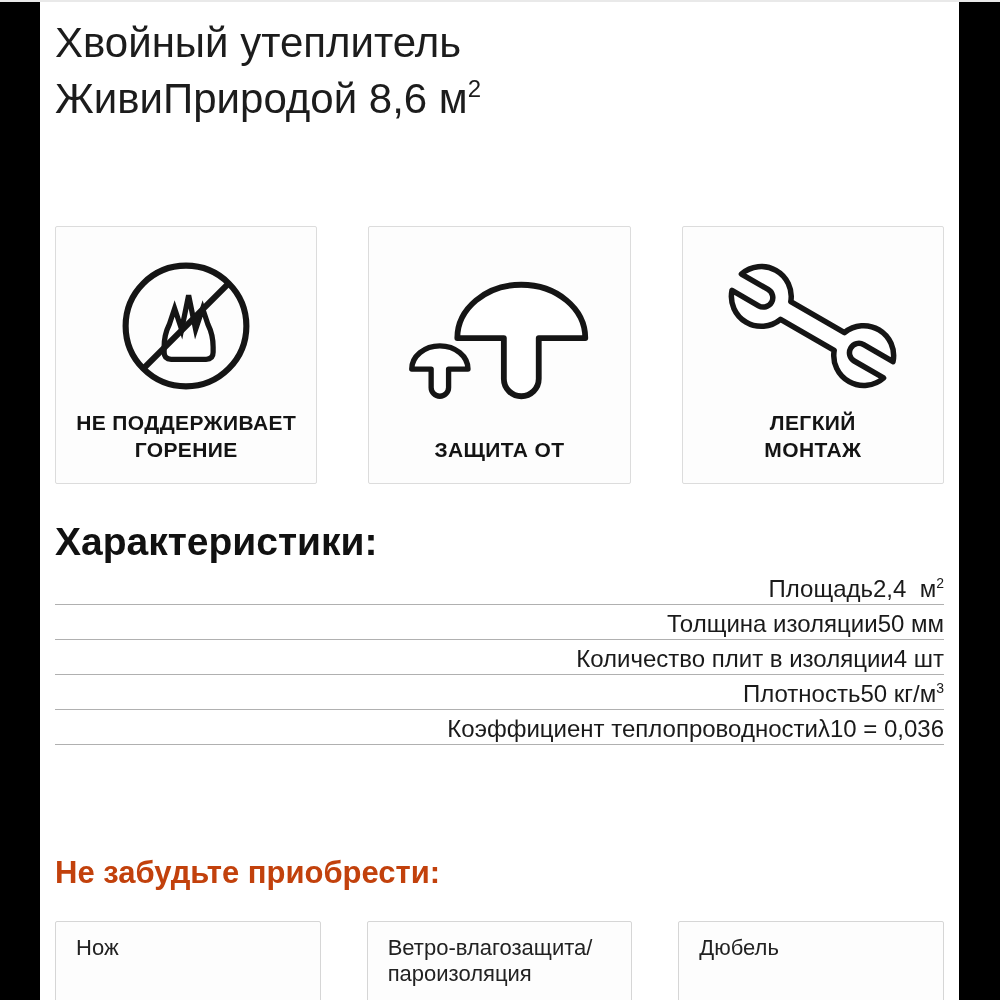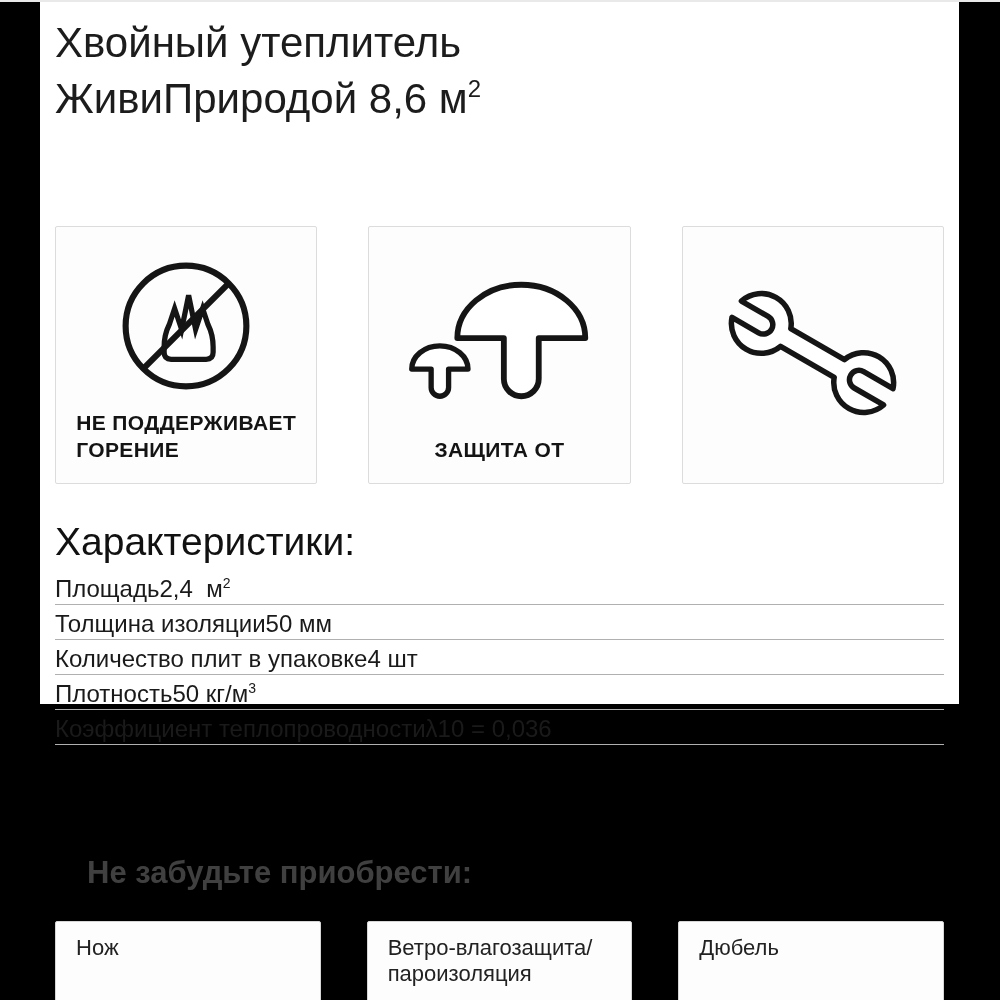--- a/index.html
+++ b/index.html
@@ -10,21 +10,21 @@
     font-family: "Liberation Sans", "DejaVu Sans", sans-serif;
     color: #1a1a1a;
   }
   .stage { position: relative; width: 1000px; height: 1000px; background: #000; }
   .top-divider {
     position: absolute; top: 0; left: 0;
     width: 1000px; height: 2px; background: #e9e9e9; z-index: 5;
   }
   .panel {
     position: absolute; top: 0; left: 40px;
-    width: 919px; height: 704px;
+    width: 919px; height: 1000px;
     background: #fff;
     box-sizing: border-box;
     padding: 0 15px;
   }
   
   .title {
     padding-top: 20px;
     font-size: 42px; line-height: 46px;
     font-weight: 400; color: #1c1c1c;
   }
@@ -39,43 +39,43 @@
     background: #fdfdfd;
     border: 1px solid #dcdcdc; border-radius: 2px;
     display: flex; flex-direction: column; align-items: center;
     padding: 16px 8px 20px;
   }
   .feature-icon-wrap {
     flex: 1 1 auto; display: flex; align-items: center; justify-content: center;
     min-height: 150px;
   }
   .feature-label {
-    text-align: left; font-weight: 700;
+    text-align: center; font-weight: 700;
     font-size: 21px; line-height: 27px; letter-spacing: 0.4px;
     color: #141414;
   }
   
   .chars-heading {
     margin-top: 36px;
-    font-size: 39px; line-height: 44px; font-weight: 400; color: #111;
+    font-size: 39px; line-height: 44px; font-weight: 700; color: #111;
   }
   .chars-table { margin-top: 6px; }
   .char-row {
-    display: flex; justify-content: flex-start; align-items: baseline;
+    display: flex; justify-content: flex-end; align-items: baseline;
     border-bottom: 1px solid #b0b0b0;
     padding: 0 0 2px;
     font-size: 24px; line-height: 27px; color: #1a1a1a;
   }
   .char-label { white-space: pre; }
   .char-value { white-space: pre; text-align: right; }
   .char-value .v-sup { font-size: 14px; vertical-align: 9px; }
   
   .upsell-heading {
     margin-top: 110px;
-    font-size: 31px; line-height: 36px; font-weight: 700; color: #404040; margin-left: 32px;
+    font-size: 31px; line-height: 36px; font-weight: 700; color: #c2410c;
   }
   .upsell-items {
     margin-top: 30px;
     display: grid; grid-template-columns: repeat(3, 1fr); gap: 46px;
   }
   .upsell-box {
     height: 84px; box-sizing: border-box;
     background: #fdfdfd;
     border: 1px solid #d6d6d6; border-radius: 2px;
     padding: 13px 20px;
@@ -125,37 +125,41 @@
       </div>
 
       <div class="feature-box">
         <div class="feature-icon-wrap">
           <svg class="icon-svg" width="205" height="158" viewBox="0 0 260 200">
             <g transform="rotate(30 130 100)">
               <path d="M 19,88 L 58,88 A 12,12 0 0 1 58,112 L 19,112 A 38,38 0 0 0 90.7,113 L 169.3,113 A 38,38 0 0 0 241,112 L 198,112 A 12,12 0 0 1 198,88 L 241,88 A 38,38 0 0 0 169.3,87 L 90.7,87 A 38,38 0 0 0 19,88 Z" fill="#ffffff" stroke="#151515" stroke-width="7" stroke-linejoin="round"></path>
             </g>
           </svg>
         </div>
+        <div class="feature-label">
+          <span>ЛЕГКИЙ</span><br>
+          <span>МОНТАЖ</span>
+        </div>
       </div>
 
     </div>
 
     <div class="chars-heading">Характеристики:</div>
 
     <div class="chars-table">
       <div class="char-row">
         <span class="char-label">Площадь</span>
         <span class="char-value"><span>2,4  м</span><span class="v-sup">2</span></span>
       </div>
       <div class="char-row">
         <span class="char-label">Толщина изоляции</span>
         <span class="char-value"><span>50 мм</span><span class="v-sup"></span></span>
       </div>
       <div class="char-row">
-        <span class="char-label">Количество плит в упаковке</span>
+        <span class="char-label">Количество плит в изоляции</span>
         <span class="char-value"><span>4 шт</span><span class="v-sup"></span></span>
       </div>
       <div class="char-row">
         <span class="char-label">Плотность</span>
         <span class="char-value"><span>50 кг/м</span><span class="v-sup">3</span></span>
       </div>
       <div class="char-row">
         <span class="char-label">Коэффициент теплопроводности</span>
         <span class="char-value"><span>λ10 = 0,036</span><span class="v-sup"></span></span>
       </div>

